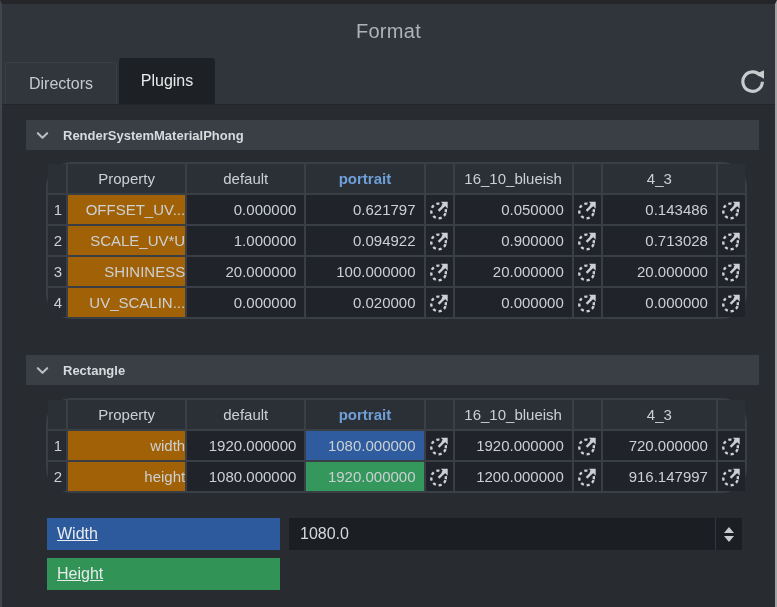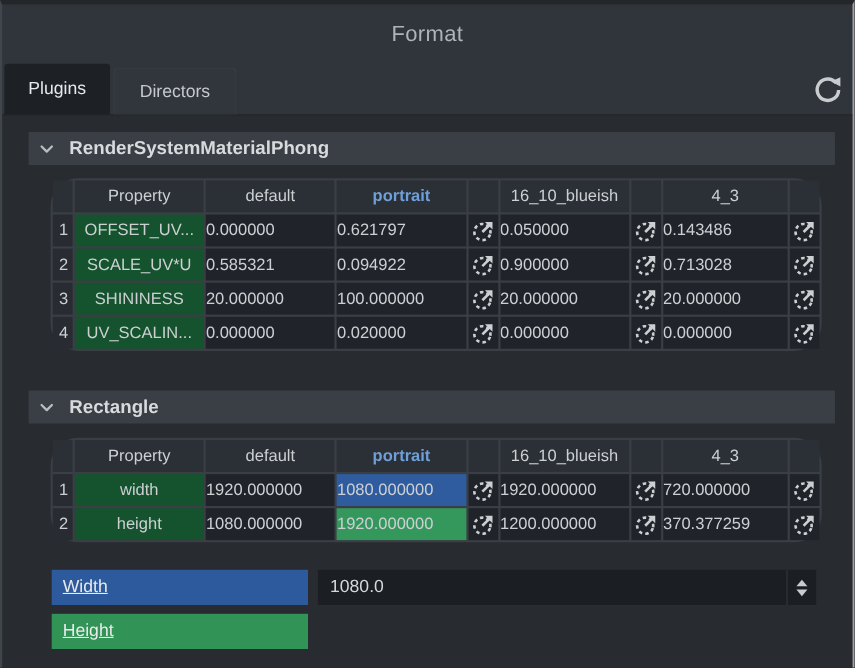--- a/index.html
+++ b/index.html
@@ -26,31 +26,31 @@
                  border:1px solid #3a3f45; border-bottom:none; }
   .refresh-btn{ position:absolute; right:6px; bottom:6px; width:34px; height:34px;
                 display:flex; align-items:center; justify-content:center; color:#c9ccce; cursor:pointer; }
 
   
   .content{ background:#282c31; height:503px; border-top:1px solid #222529; }
 
   .section-header{ margin:15px 16px 0 24px; height:30px; background:#3a3f46;
                    display:flex; align-items:center; color:#d8dbde; cursor:pointer; }
   .section-header .chev{ margin:0 13px 0 9px; color:#b9bdc1; display:flex; }
-  .section-title{ font-weight:bold; font-size:17px; }
+  .section-title{ font-weight:bold; font-size:13px; }
 
   table.grid{ border-collapse:separate; border-spacing:2px; background:#3a3e45;
               margin:12px 0 0 44px; table-layout:fixed; width:701px;border-radius:25px; }
   table.grid td, table.grid th{ height:29px; font-weight:normal; font-size:15px;
               color:#ccd0d3; overflow:hidden; white-space:nowrap; }
   th.hcell{ background:#2b3036; color:#d4d7da; text-align:center; }
   th.hcell.portrait{ color:#6f9fd8;font-weight:bold; }
   td.num{ background:#282c32; text-align:right; padding-right:4px; color:#d7dadd; }
-  td.prop{ background:#14532d; text-align:center; }
-  td.val{ background:#20242a; padding-right:8px;margin-left:22px; }
+  td.prop{ background:#a16207; text-align:right; }
+  td.val{ background:#20242a; text-align:right; padding-right:8px;margin-left:22px; }
   td.icon-cell{ background:#20242a; text-align:center; cursor:pointer; color:#d2d4d6; }
   td.hl-blue{ background:#2e5c9e; color:#eef1f4; }
   td.hl-green{ background:#34985c; color:#eef1f4; }
   .reset-svg{ width:22px; height:22px; vertical-align:middle; }
 
   
   .fields{ margin:25px 33px 0 45px; }
   .field-row{ display:flex; margin-bottom:8px; height:32px; }
   .field-label{ width:233px; height:32px; display:flex; align-items:center;
                 padding-left:10px; margin-right:9px; font-size:16px; color:#e9ebec;
@@ -88,25 +88,25 @@
   </symbol>
 </svg>
 
 <div class="window">
 
   <div class="titlebar">
     <span class="window-title">Format</span>
   </div>
 
   <div class="tabbar">
+    <div class="tab tab-inactive">
+      <span>Directors</span>
+    </div>
     <div class="tab tab-active">
       <span>Plugins</span>
-    </div>
-    <div class="tab tab-inactive">
-      <span>Directors</span>
     </div>
     <div class="refresh-btn">
       <svg width="30" height="30">
           <use href="#refresh-icon"></use>
         </svg>
     </div>
   </div>
 
   <div class="content">
 
@@ -156,21 +156,21 @@
                 <use href="#reset-icon"></use>
               </svg></td>
         <td class="val">0.143486</td>
         <td class="icon-cell"><svg class="reset-svg">
                 <use href="#reset-icon"></use>
               </svg></td>
       </tr>
       <tr>
         <td class="num">2</td>
         <td class="prop">SCALE_UV*U</td>
-        <td class="val">0.585321</td>
+        <td class="val">1.000000</td>
         <td class="val">0.094922</td>
         <td class="icon-cell"><svg class="reset-svg">
                 <use href="#reset-icon"></use>
               </svg></td>
         <td class="val">0.900000</td>
         <td class="icon-cell"><svg class="reset-svg">
                 <use href="#reset-icon"></use>
               </svg></td>
         <td class="val">0.713028</td>
         <td class="icon-cell"><svg class="reset-svg">
@@ -269,21 +269,21 @@
         <td class="prop">height</td>
         <td class="val">1080.000000</td>
         <td class="val hl-green">1920.000000</td>
         <td class="icon-cell"><svg class="reset-svg">
                 <use href="#reset-icon"></use>
               </svg></td>
         <td class="val">1200.000000</td>
         <td class="icon-cell"><svg class="reset-svg">
                 <use href="#reset-icon"></use>
               </svg></td>
-        <td class="val">370.377259</td>
+        <td class="val">916.147997</td>
         <td class="icon-cell"><svg class="reset-svg">
                 <use href="#reset-icon"></use>
               </svg></td>
       </tr>
     </tbody>
       </table>
 
     <div class="fields">
       <div class="field-row">
         <div class="field-label label-blue">Width</div>

